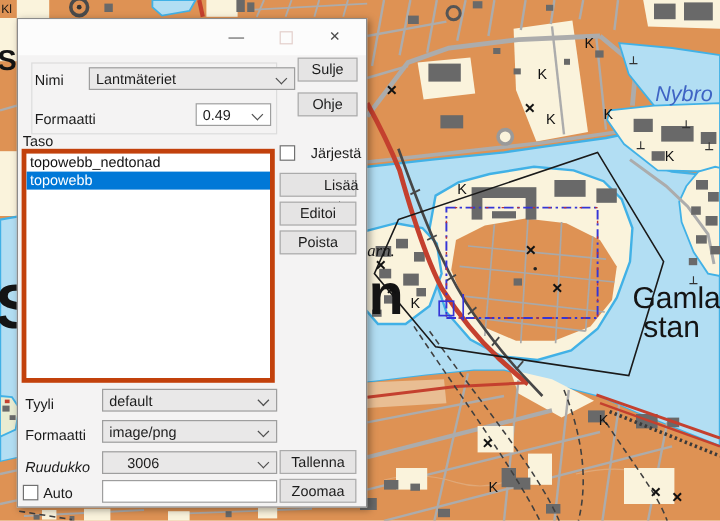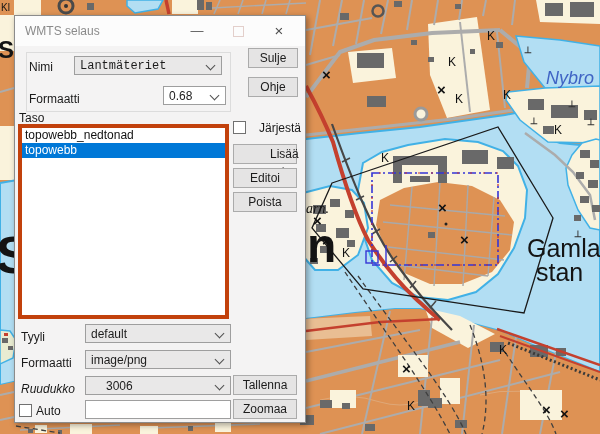--- a/index.html
+++ b/index.html
@@ -308,41 +308,40 @@
       <text x="530" y="124">⊥</text>
       <text x="568" y="107">⊥</text>
       <text x="587" y="125">⊥</text>
       <text x="574" y="237">⊥</text>
     </g>
   </svg>
   </div>
 
   <div id="dialog">
     <div id="titlebar">
-      <div id="title">WMTS selaus</div>
       <div class="wbtn" id="btn-min">
         <span>—</span>
       </div>
       <div class="wbtn" id="btn-max">
         <span class="sq"></span>
       </div>
       <div class="wbtn" id="btn-close">
         <span>×</span>
       </div>
     </div>
 
     <div class="groupframe" style="left:11px;top:36px;width:203px;height:58px;"></div>
     <div class="label" style="left:14px;top:44px;">Nimi</div>
-    <div class="combo" style="left:59px;top:40px;width:148px;font-family:Liberation Mono, monospace;">
+    <div class="combo" style="left:59px;top:40px;width:172px;">
       <span>Lantmäteriet</span>
       <span class="chev"></span>
     </div>
     <div class="label" style="left:14px;top:76px;">Formaatti</div>
     <div class="combo white" style="left:148px;top:70px;width:63px;">
-      <span>0.68</span>
+      <span>0.49</span>
       <span class="chev"></span>
     </div>
 
     <div class="label" style="left:4px;top:95px;">Taso</div>
     <div id="listbox">
       <div class="listitem">topowebb_nedtonad</div>
       <div class="listitem selected">topowebb</div>
     </div>
 
     <div class="btn" style="left:233px;top:32px;width:50px;">Sulje</div>

